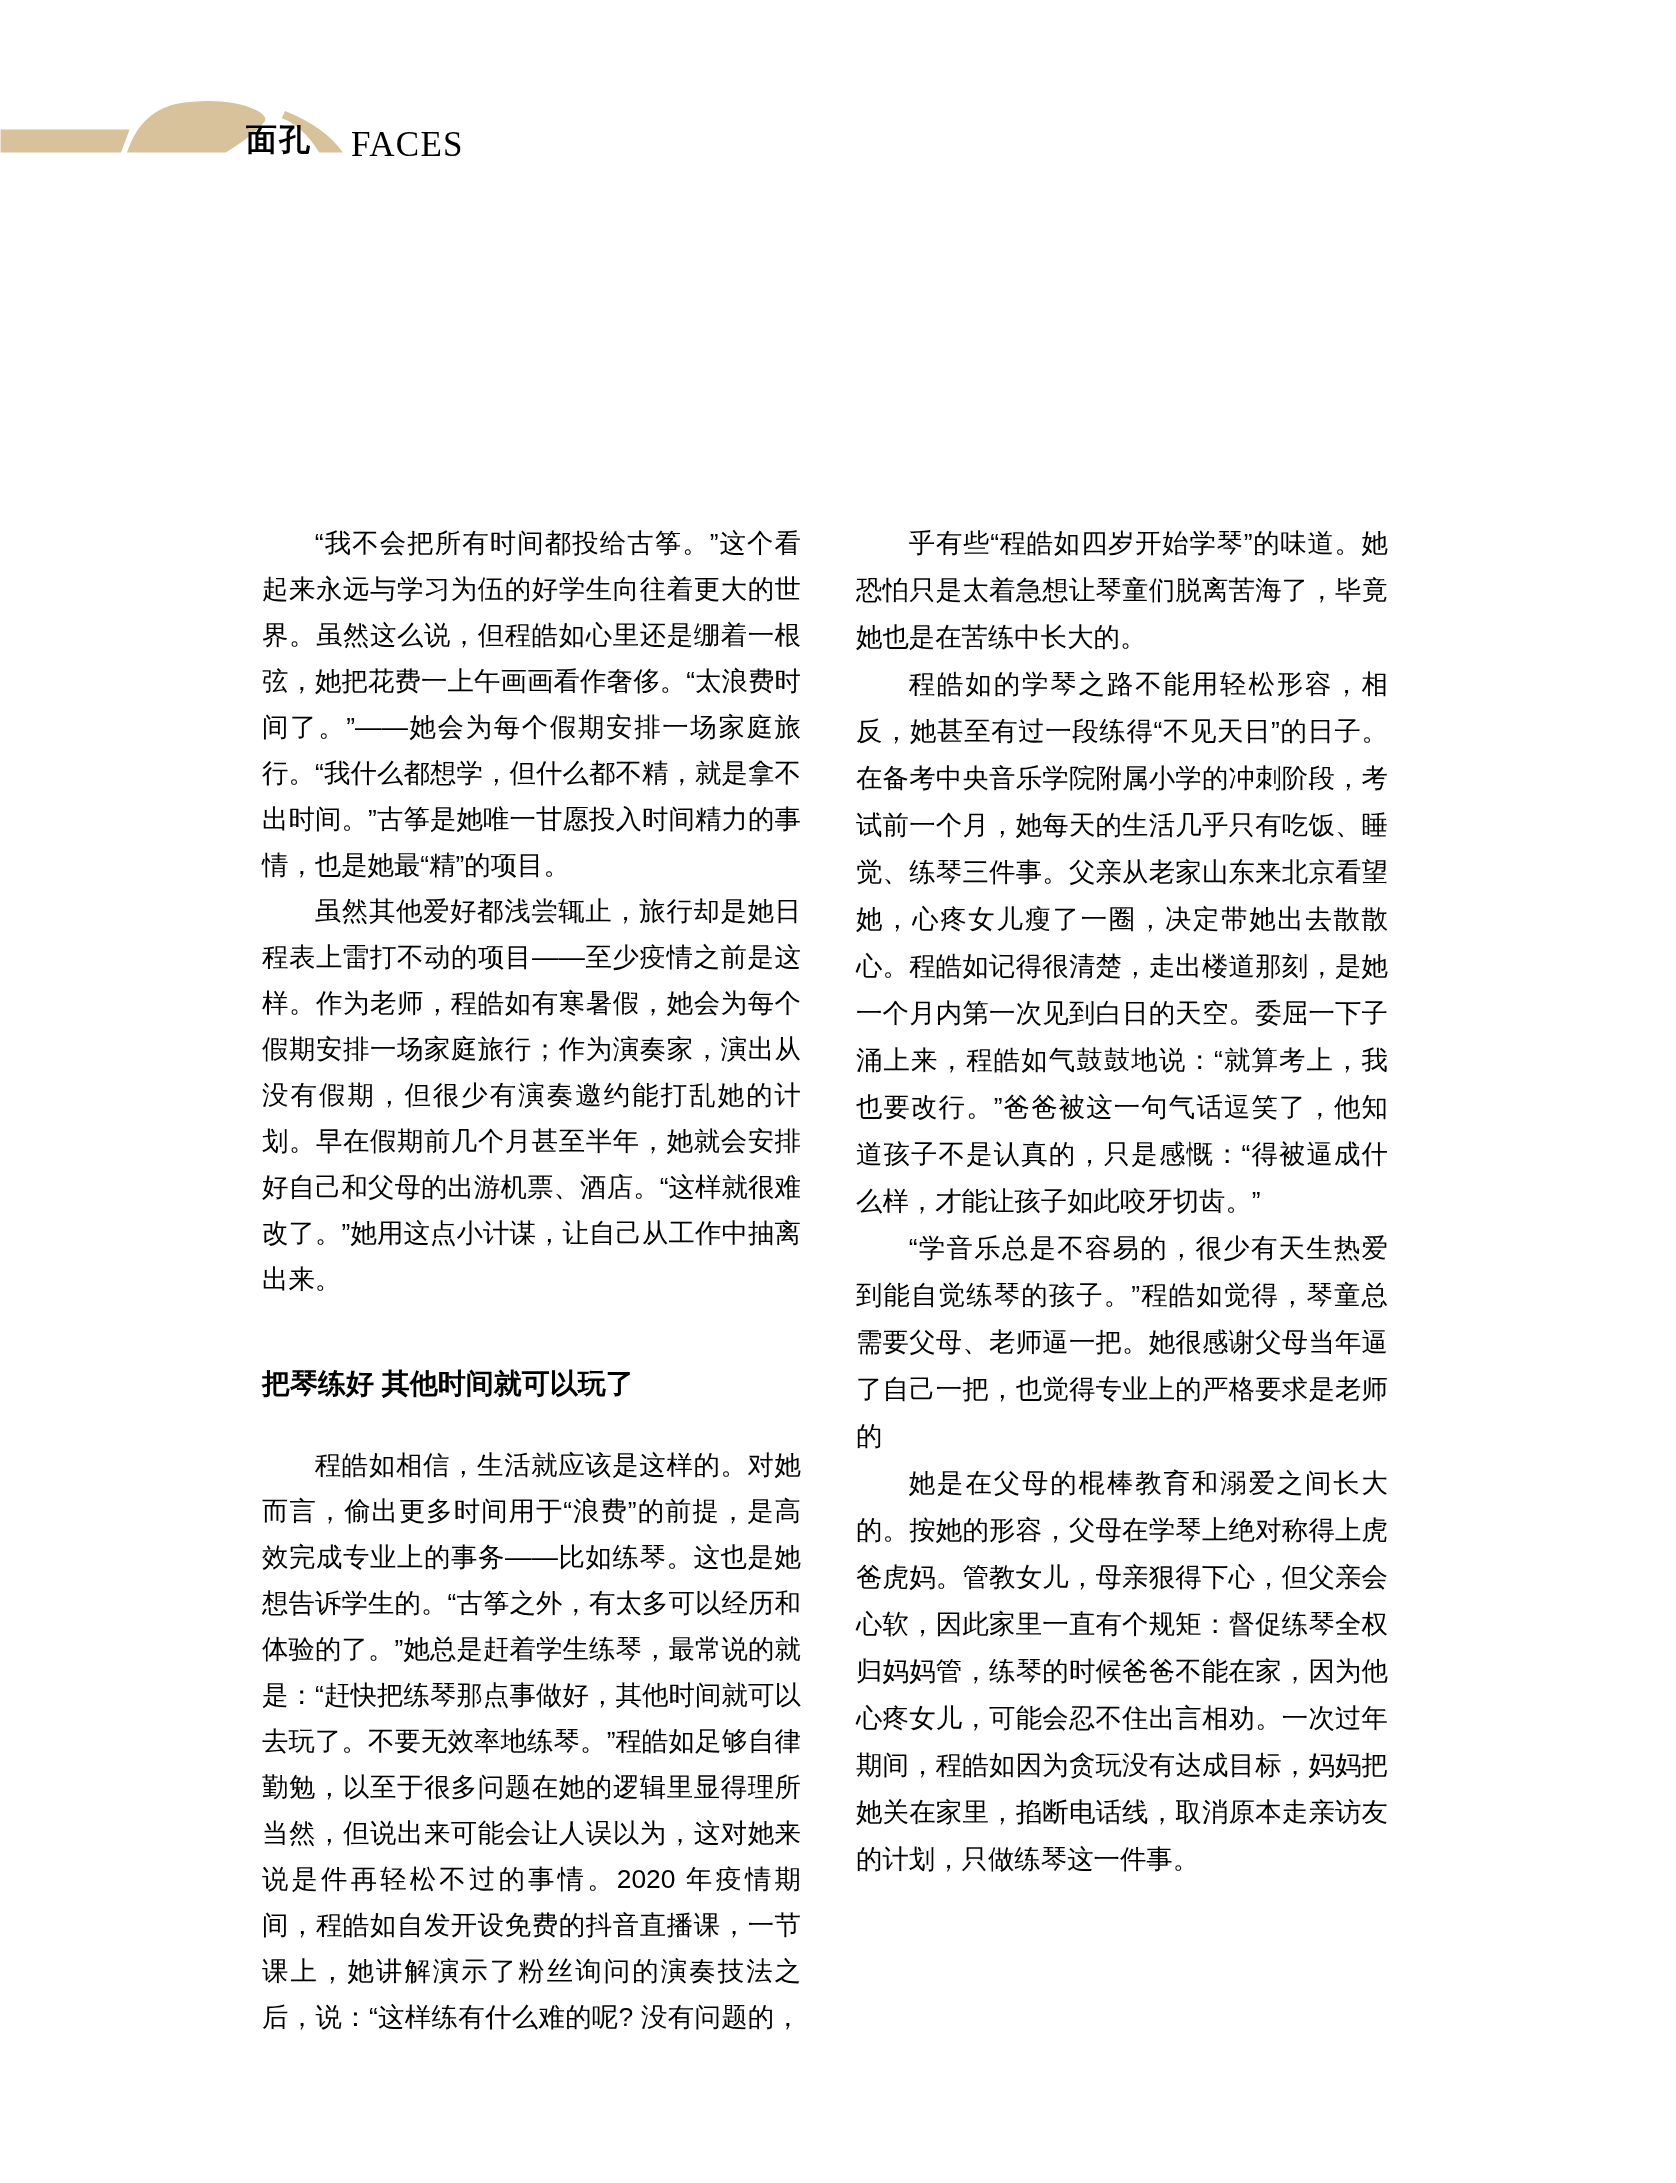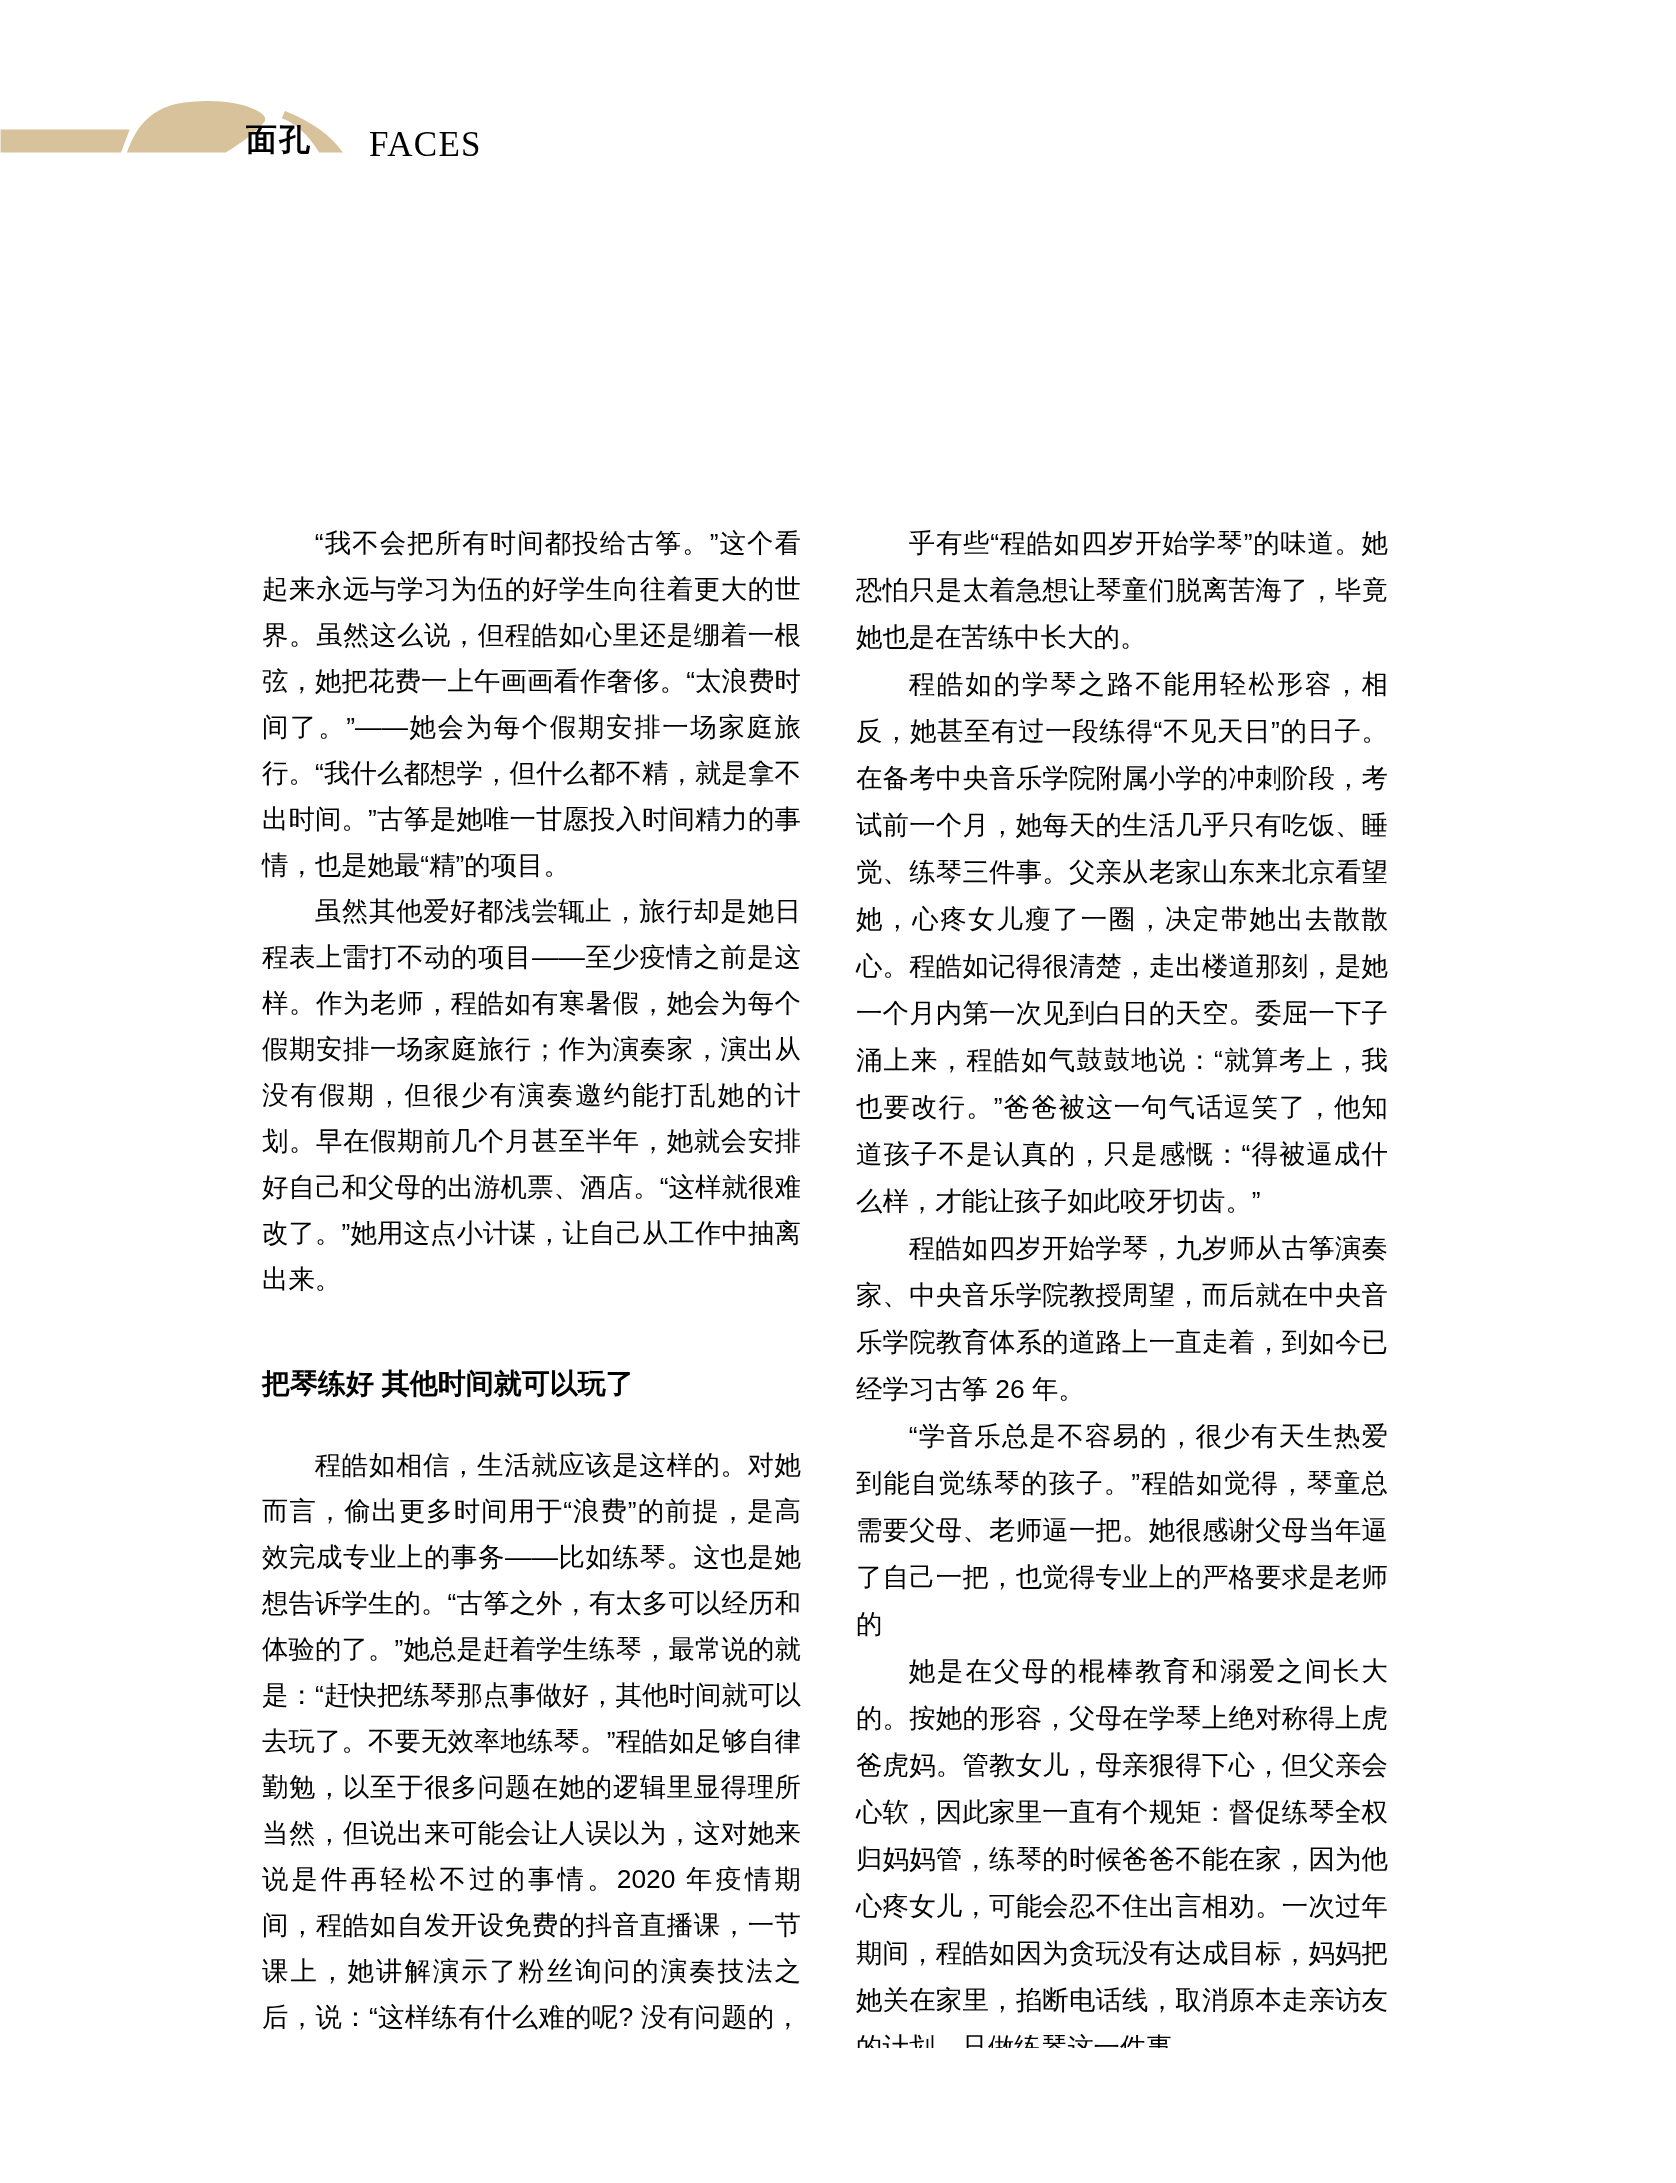--- a/index.html
+++ b/index.html
@@ -22,21 +22,21 @@
     position:absolute;
     left:246px; top:124px;
     font-size:31px;
     font-weight:900;
     letter-spacing:2px;
     line-height:1;
     white-space:nowrap;
   }
   .title-en{
     position:absolute;
-    left:369px; top:127px;
+    left:351px; top:127px;
     font-family:"Liberation Serif","DejaVu Serif",serif;
     font-size:35px;
     font-weight:400;
     letter-spacing:1.3px;
     line-height:1;
     white-space:nowrap;
   }
   
   .col{
     position:absolute;
@@ -105,21 +105,20 @@
     <section class="col col-left">
       <p>“我不会把所有时间都投给古筝。”这个看起来永远与学习为伍的好学生向往着更大的世界。虽然这么说，但程皓如心里还是绷着一根弦，她把花费一上午画画看作奢侈。“太浪费时间了。”——她会为每个假期安排一场家庭旅行。“我什么都想学，但什么都不精，就是拿不出时间。”古筝是她唯一甘愿投入时间精力的事情，也是她最“精”的项目。</p>
       <p>虽然其他爱好都浅尝辄止，旅行却是她日程表上雷打不动的项目——至少疫情之前是这样。作为老师，程皓如有寒暑假，她会为每个假期安排一场家庭旅行；作为演奏家，演出从没有假期，但很少有演奏邀约能打乱她的计划。早在假期前几个月甚至半年，她就会安排好自己和父母的出游机票、酒店。“这样就很难改了。”她用这点小计谋，让自己从工作中抽离出来。</p>
       <h2 class="subheading">把琴练好 其他时间就可以玩了</h2>
       <p>程皓如相信，生活就应该是这样的。对她而言，偷出更多时间用于“浪费”的前提，是高效完成专业上的事务——比如练琴。这也是她想告诉学生的。“古筝之外，有太多可以经历和体验的了。”她总是赶着学生练琴，最常说的就是：“赶快把练琴那点事做好，其他时间就可以去玩了。不要无效率地练琴。”程皓如足够自律勤勉，以至于很多问题在她的逻辑里显得理所当然，但说出来可能会让人误以为，这对她来说是件再轻松不过的事情。2020 年疫情期间，程皓如自发开设免费的抖音直播课，一节课上，她讲解演示了粉丝询问的演奏技法之后，说：“这样练有什么难的呢? 没有问题的，很简单。”似</p>
     </section>
 
     <section class="col col-right">
       <p>乎有些“程皓如四岁开始学琴”的味道。她恐怕只是太着急想让琴童们脱离苦海了，毕竟她也是在苦练中长大的。</p>
       <p>程皓如的学琴之路不能用轻松形容，相反，她甚至有过一段练得“不见天日”的日子。在备考中央音乐学院附属小学的冲刺阶段，考试前一个月，她每天的生活几乎只有吃饭、睡觉、练琴三件事。父亲从老家山东来北京看望她，心疼女儿瘦了一圈，决定带她出去散散心。程皓如记得很清楚，走出楼道那刻，是她一个月内第一次见到白日的天空。委屈一下子涌上来，程皓如气鼓鼓地说：“就算考上，我也要改行。”爸爸被这一句气话逗笑了，他知道孩子不是认真的，只是感慨：“得被逼成什么样，才能让孩子如此咬牙切齿。”</p>
-      <p>程皓如四岁开始学琴，九岁师从古筝演奏家、中央音乐学院教授周望，而后就在中央音乐学院教育体系的道路上一直走着，到如今已经学习古筝 26 年。</p>
       <p>“学音乐总是不容易的，很少有天生热爱到能自觉练琴的孩子。”程皓如觉得，琴童总需要父母、老师逼一把。她很感谢父母当年逼了自己一把，也觉得专业上的严格要求是老师的</p>
       <p>她是在父母的棍棒教育和溺爱之间长大的。按她的形容，父母在学琴上绝对称得上虎爸虎妈。管教女儿，母亲狠得下心，但父亲会心软，因此家里一直有个规矩：督促练琴全权归妈妈管，练琴的时候爸爸不能在家，因为他心疼女儿，可能会忍不住出言相劝。一次过年期间，程皓如因为贪玩没有达成目标，妈妈把她关在家里，掐断电话线，取消原本走亲访友的计划，只做练琴这一件事。</p>
     </section>
   </main>
 
   <footer class="footer">
     <span>66</span><span class="brand">NCPA</span>
   </footer>
 
 </div>

